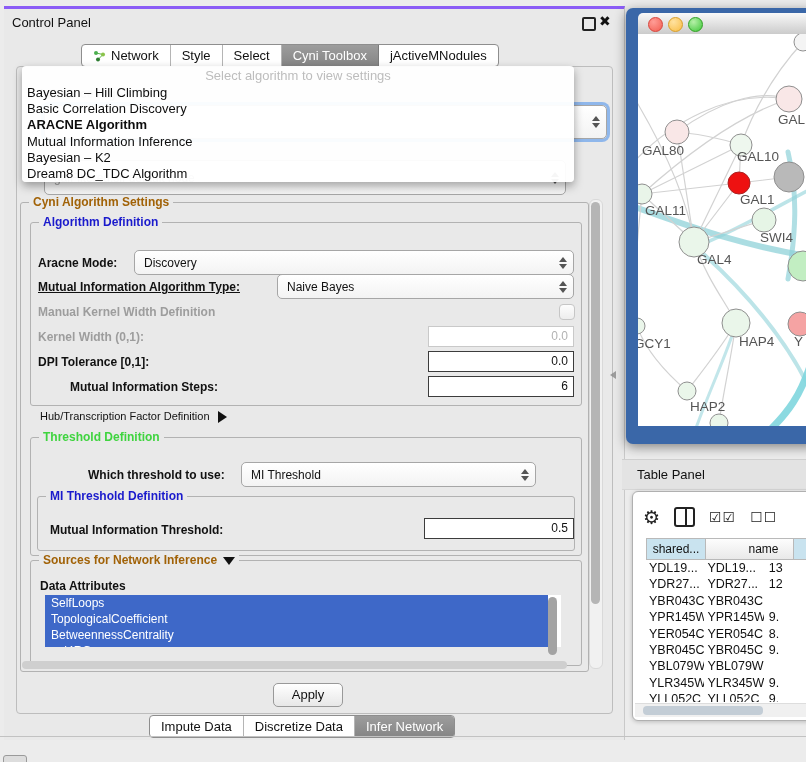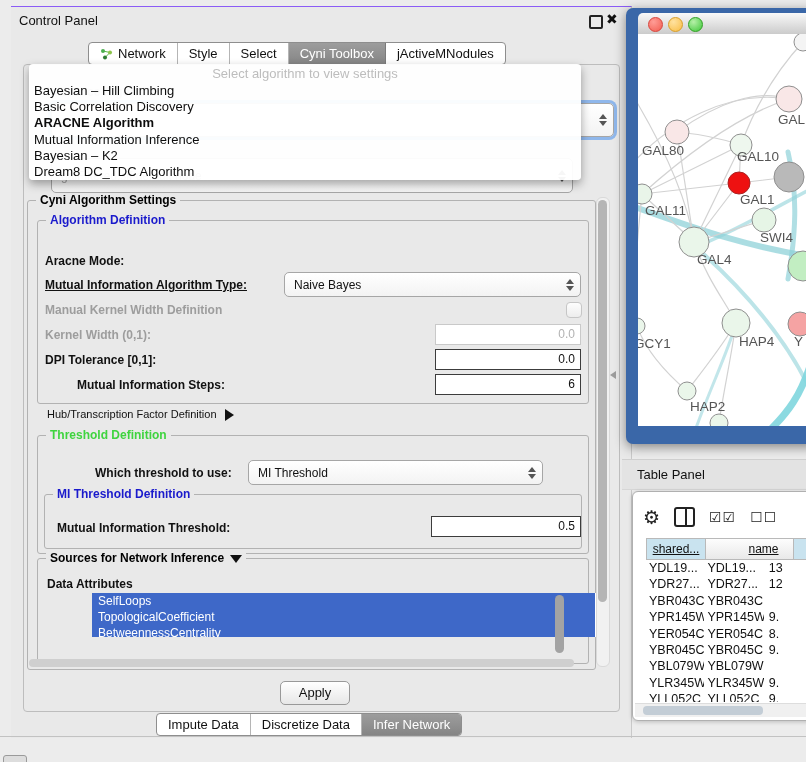--- a/index.html
+++ b/index.html
@@ -1,19 +1,19 @@
 <!DOCTYPE html>
 <html><head>
 <meta charset="utf-8">
 <style>
   html,body{margin:0;padding:0;}
   body{font-family:"Liberation Sans","DejaVu Sans",sans-serif;background:#ececec;}
   #screen{position:relative;width:806px;height:762px;overflow:hidden;background:#ececec;}
   
-  #control-panel{position:absolute;left:11px;top:6px;width:620px;height:731px;background:#e9e9e9;border-top:1px solid #8b5cf6;border-right:1px solid #c9c9c9;}
+  #control-panel{position:absolute;left:4px;top:6px;width:620px;height:731px;background:#e9e9e9;border-top:3px solid #8b5cf6;border-right:1px solid #c9c9c9;}
   #cp-title{position:absolute;left:8px;top:6px;font-size:13px;color:#111;}
   #cp-float{position:absolute;left:578px;top:8px;width:10px;height:10px;border:2px solid #222;border-radius:2px;background:transparent;}
   #cp-close{position:absolute;left:595px;top:4px;font-size:14px;font-weight:bold;color:#111;}
   
   .tabbar{position:absolute;display:flex;background:#fff;border:1px solid #8e8e8e;border-radius:4px;overflow:hidden;height:21px;justify-content:flex-end;}
   .tabbar .tab{display:flex;align-items:center;padding:0 11px;font-size:13px;color:#111;border-right:1px solid #b5b5b5;white-space:nowrap;cursor:default;}
   .tabbar .tab:last-child{border-right:none;}
   .tabbar .tab.sel{background:linear-gradient(#9d9d9d,#858585);color:#fff;border-right-color:#7b7b7b;}
   .tabbar .tab .ticon{margin-right:5px;display:inline-flex;}
   
@@ -31,30 +31,30 @@
   
   #algo-popup{position:absolute;left:18px;top:57px;width:552px;height:116px;background:rgba(255,255,255,.95);border-radius:4px;box-shadow:0 4px 10px rgba(0,0,0,.35);z-index:50;}
   #algo-popup .ph{margin-top:2px;text-align:center;font-size:13px;color:#bdbdbd;height:17px;}
   #algo-popup .it{font-size:13px;color:#0d0d0d;padding-left:5px;height:16.2px;line-height:16.2px;white-space:nowrap;}
   #algo-popup .it.bold{font-weight:bold;}
   
   .fset{position:absolute;border:1px solid #b2b2b2;border-radius:3px;}
   .fset>.legend{position:absolute;top:-8px;left:8px;background:#e9e9e9;padding:0 4px;font-size:12px;font-weight:bold;color:#111;white-space:nowrap;}
   .fset>.legend.blue{color:#1a1acc;}
   .fset>.legend.green{color:#3fd43f;}
-  .fset>.legend.plain{font-weight:bold;color:#000000;}
+  .fset>.legend.plain{font-weight:bold;color:#a16207;}
   .lbl{position:absolute;font-size:12px;font-weight:bold;color:#111;white-space:nowrap;}
   .lbl.dis{color:#9d9d9d;}
   .field{position:absolute;background:#fff;border:1px solid #3c3c3c;font-size:12px;color:#111;text-align:right;padding-right:5px;line-height:19px;}
   .field.dis{border:1px solid #c9c9c9;color:#b2b2b2;}
   .checkbox{position:absolute;width:14px;height:14px;border:1px solid #c6c6c6;border-radius:4px;background:linear-gradient(#fdfdfd,#ededed);}
   .tri-right{display:inline-block;width:0;height:0;border-top:6px solid transparent;border-bottom:6px solid transparent;border-left:9px solid #111;vertical-align:middle;margin-left:8px;}
   .tri-down{display:inline-block;width:0;height:0;border-left:6px solid transparent;border-right:6px solid transparent;border-top:8px solid #111;vertical-align:middle;margin-left:6px;}
   
-  #attr-list{position:absolute;left:41px;top:586px;width:516px;height:44px;overflow:hidden;background:#fff;margin-left:40px;}
+  #attr-list{position:absolute;left:41px;top:586px;width:516px;height:52px;overflow:hidden;background:#fff;}
   #attr-list .li{height:16px;line-height:16px;font-size:12px;color:#fff;background:#3e68c8;padding-left:6px;width:497px;}
   
   .vsb-track{position:absolute;background:#f1f1f1;border:1px solid #d9d9d9;border-radius:6px;}
   .vsb-thumb{position:absolute;background:#b5b5b5;border-radius:5px;}
   .hsb-thumb{position:absolute;background:#cfcfcf;border-radius:4px;}
   
   #apply-btn{position:absolute;left:269px;top:674px;width:68px;height:22px;background:linear-gradient(#ffffff,#e7e7e7);border:1px solid #999;border-radius:5px;font-size:13px;color:#111;text-align:center;line-height:21px;}
   
   #net-frame{position:absolute;left:626px;top:8px;width:190px;height:436px;background:#3a67a8;border-radius:7px 0 0 7px;box-shadow:0 3px 12px rgba(0,0,0,.45);}
   #net-title{position:absolute;left:12px;top:5px;right:0;height:21px;background:linear-gradient(#f9f9f9,#cbcbcb);border-bottom:1px solid #8a8a8a;border-radius:5px 0 0 0;}
@@ -64,21 +64,21 @@
   
   #table-panel-bar{position:absolute;left:622px;top:459px;width:184px;height:29px;background:#e3e3e3;border-top:1px solid #cfcfcf;border-bottom:1px solid #d6d6d6;}
   #table-panel-bar span{position:absolute;left:15px;top:7px;font-size:13px;color:#111;}
   #table-win{position:absolute;left:632px;top:491px;width:200px;height:228px;background:#fff;border:1px solid #b0b0b0;border-radius:6px;box-shadow:0 1px 4px rgba(0,0,0,.2);}
   #table-toolbar{position:absolute;left:10px;top:10px;right:0;height:30px;display:flex;align-items:center;gap:14px;}
   .gear{font-size:19px;color:#222;line-height:1;}
   .colicon{width:17px;height:16px;border:2px solid #222;border-radius:3px;position:relative;}
   .colicon:before{content:"";position:absolute;left:50%;top:0;bottom:0;width:2px;background:#222;}
   .cbpair{font-size:14px;color:#222;letter-spacing:1px;white-space:nowrap;}
   #table-head{position:absolute;left:13px;top:46px;display:flex;height:22px;}
-  #table-head .hc{border:1px solid #b9b9b9;border-left:none;font-size:12px;color:#111;text-align:center;line-height:20px;background:linear-gradient(#fdfdfd,#e9e9e9);overflow:hidden;white-space:nowrap;text-decoration:underline;}
+  #table-head .hc{border:1px solid #b9b9b9;border-left:none;font-size:12px;color:#111;text-align:center;line-height:20px;background:linear-gradient(#fdfdfd,#e9e9e9);overflow:hidden;white-space:nowrap;}
   #table-head .hc:first-child{border-left:1px solid #b9b9b9;}
   #table-head .hc.selcol{background:#c9e3ef;}
   #table-body{position:absolute;left:13px;top:68px;width:180px;height:142px;overflow:hidden;}
   .trow{display:flex;height:16.4px;line-height:16.4px;font-size:12.5px;color:#111;white-space:nowrap;}
   .trow .c1{width:58px;padding-left:3px;overflow:hidden;}
   .trow .c2{width:59px;padding-left:3px;overflow:hidden;}
   .trow .c3{width:60px;padding-left:5px;overflow:hidden;}
   #table-hsb{position:absolute;left:2px;top:211px;width:194px;height:13px;background:#f0f0f0;border-top:1px solid #ddd;}
   #table-hsb .hsb-thumb{left:8px;top:2px;width:120px;height:9px;background:#c3cdd6;}
   
@@ -154,20 +154,27 @@
     </div>
 
     <div class="fset" style="left:16px;top:193px;width:567px;height:468px;">
       <span class="legend plain">Cyni Algorithm Settings</span>
     </div>
 
     <div class="fset" style="left:26px;top:213px;width:550px;height:182px;">
       <span class="legend blue">Algorithm Definition</span>
     </div>
     <div class="lbl" style="left:34px;top:247px;">Aracne Mode:</div>
+    <div class="combo" style="left:130px;top:241px;width:438px;height:23px;">
+      <span class="cval">Discovery</span>
+      <span class="spin">
+          <i class="up"></i>
+          <i class="dn"></i>
+        </span>
+    </div>
     <div class="lbl" style="left:34px;top:271px;text-decoration:underline;">Mutual Information Algorithm Type:</div>
     <div class="combo" style="left:273px;top:265px;width:295px;height:23px;">
       <span class="cval">Naive Bayes</span>
       <span class="spin">
           <i class="up"></i>
           <i class="dn"></i>
         </span>
     </div>
     <div class="lbl dis" style="left:34px;top:296px;">Manual Kernel Width Definition</div>
     <div class="checkbox" style="left:555px;top:295px;"></div>

